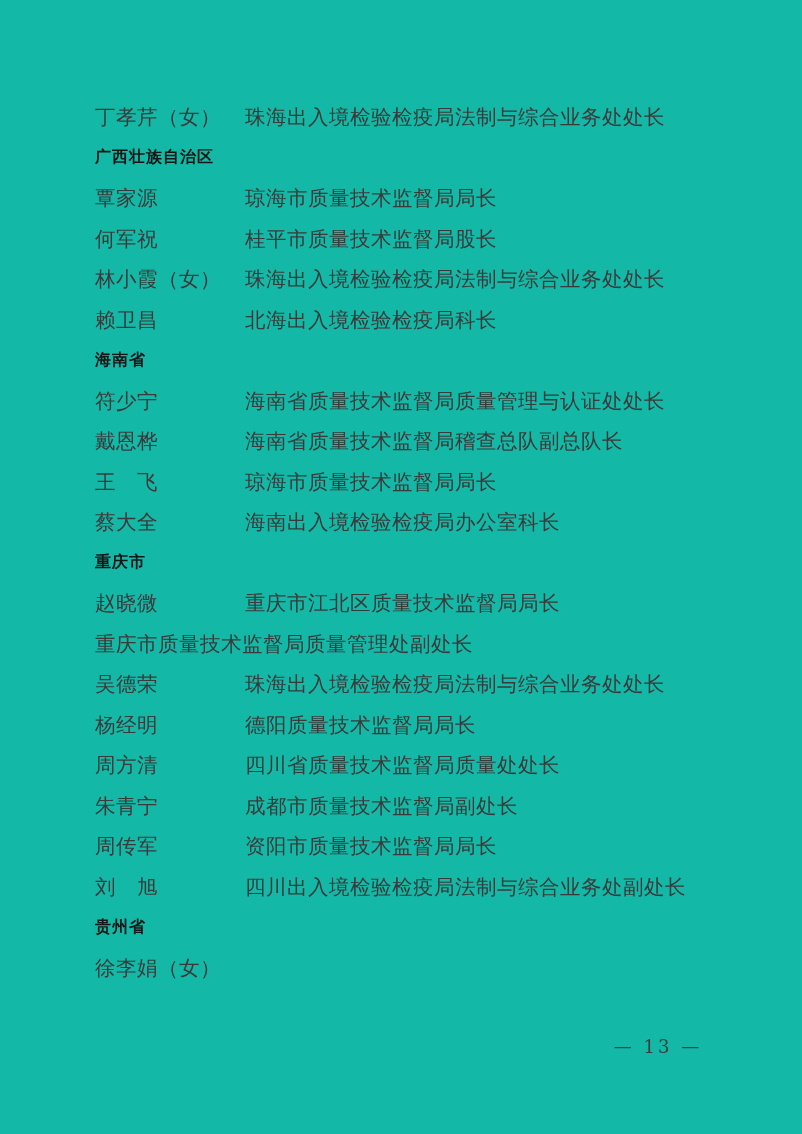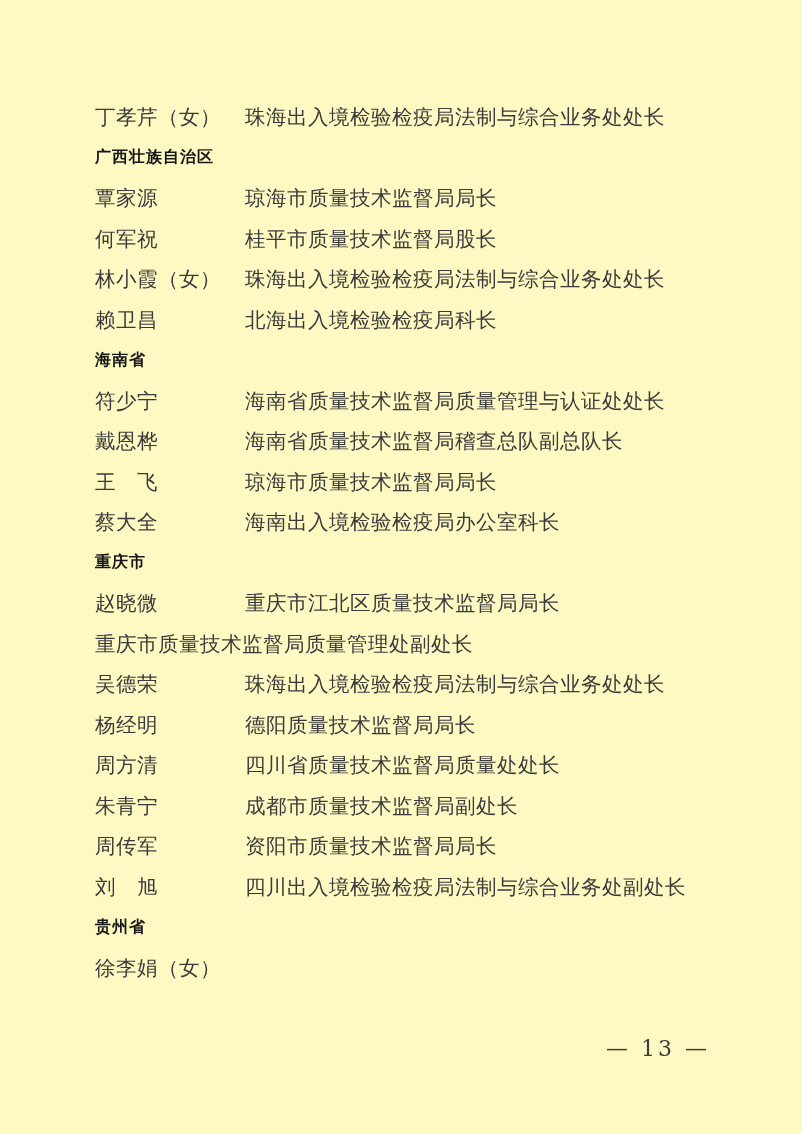--- a/index.html
+++ b/index.html
@@ -6,21 +6,21 @@
   html, body {
     width: 802px;
     height: 1134px;
     background: #ffffff;
     font-family: "DejaVu Serif", "Liberation Serif", serif;
   }
   .page {
     position: relative;
     width: 802px;
     height: 1134px;
-    background: #fef9c3;
+    background: #14b8a6;
     overflow: hidden;
   }
   .content {
     position: absolute;
     left: 95px;
     top: 97px;
     width: 660px;
   }
   .row {
     height: 40.5px;
@@ -45,21 +45,21 @@
     color: #161616;
     letter-spacing: 1px;
     text-align: center;
   }
   .page-number {
     position: absolute;
     left: 598px;
     top: 1036px;
     width: 120px;
     text-align: center;
-    font-size: 22px;
+    font-size: 18px;
     color: #3d3d3d;
     letter-spacing: 3px;
   }
 </style>
 </head>
 <body>
 
 <div class="page">
   <div class="content">
 

